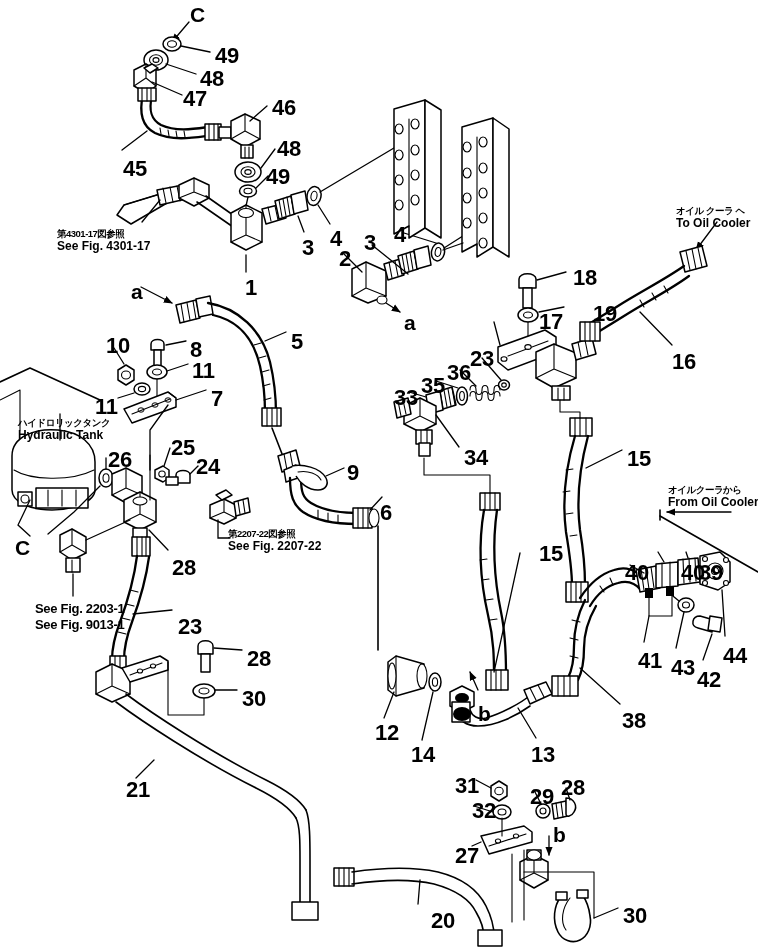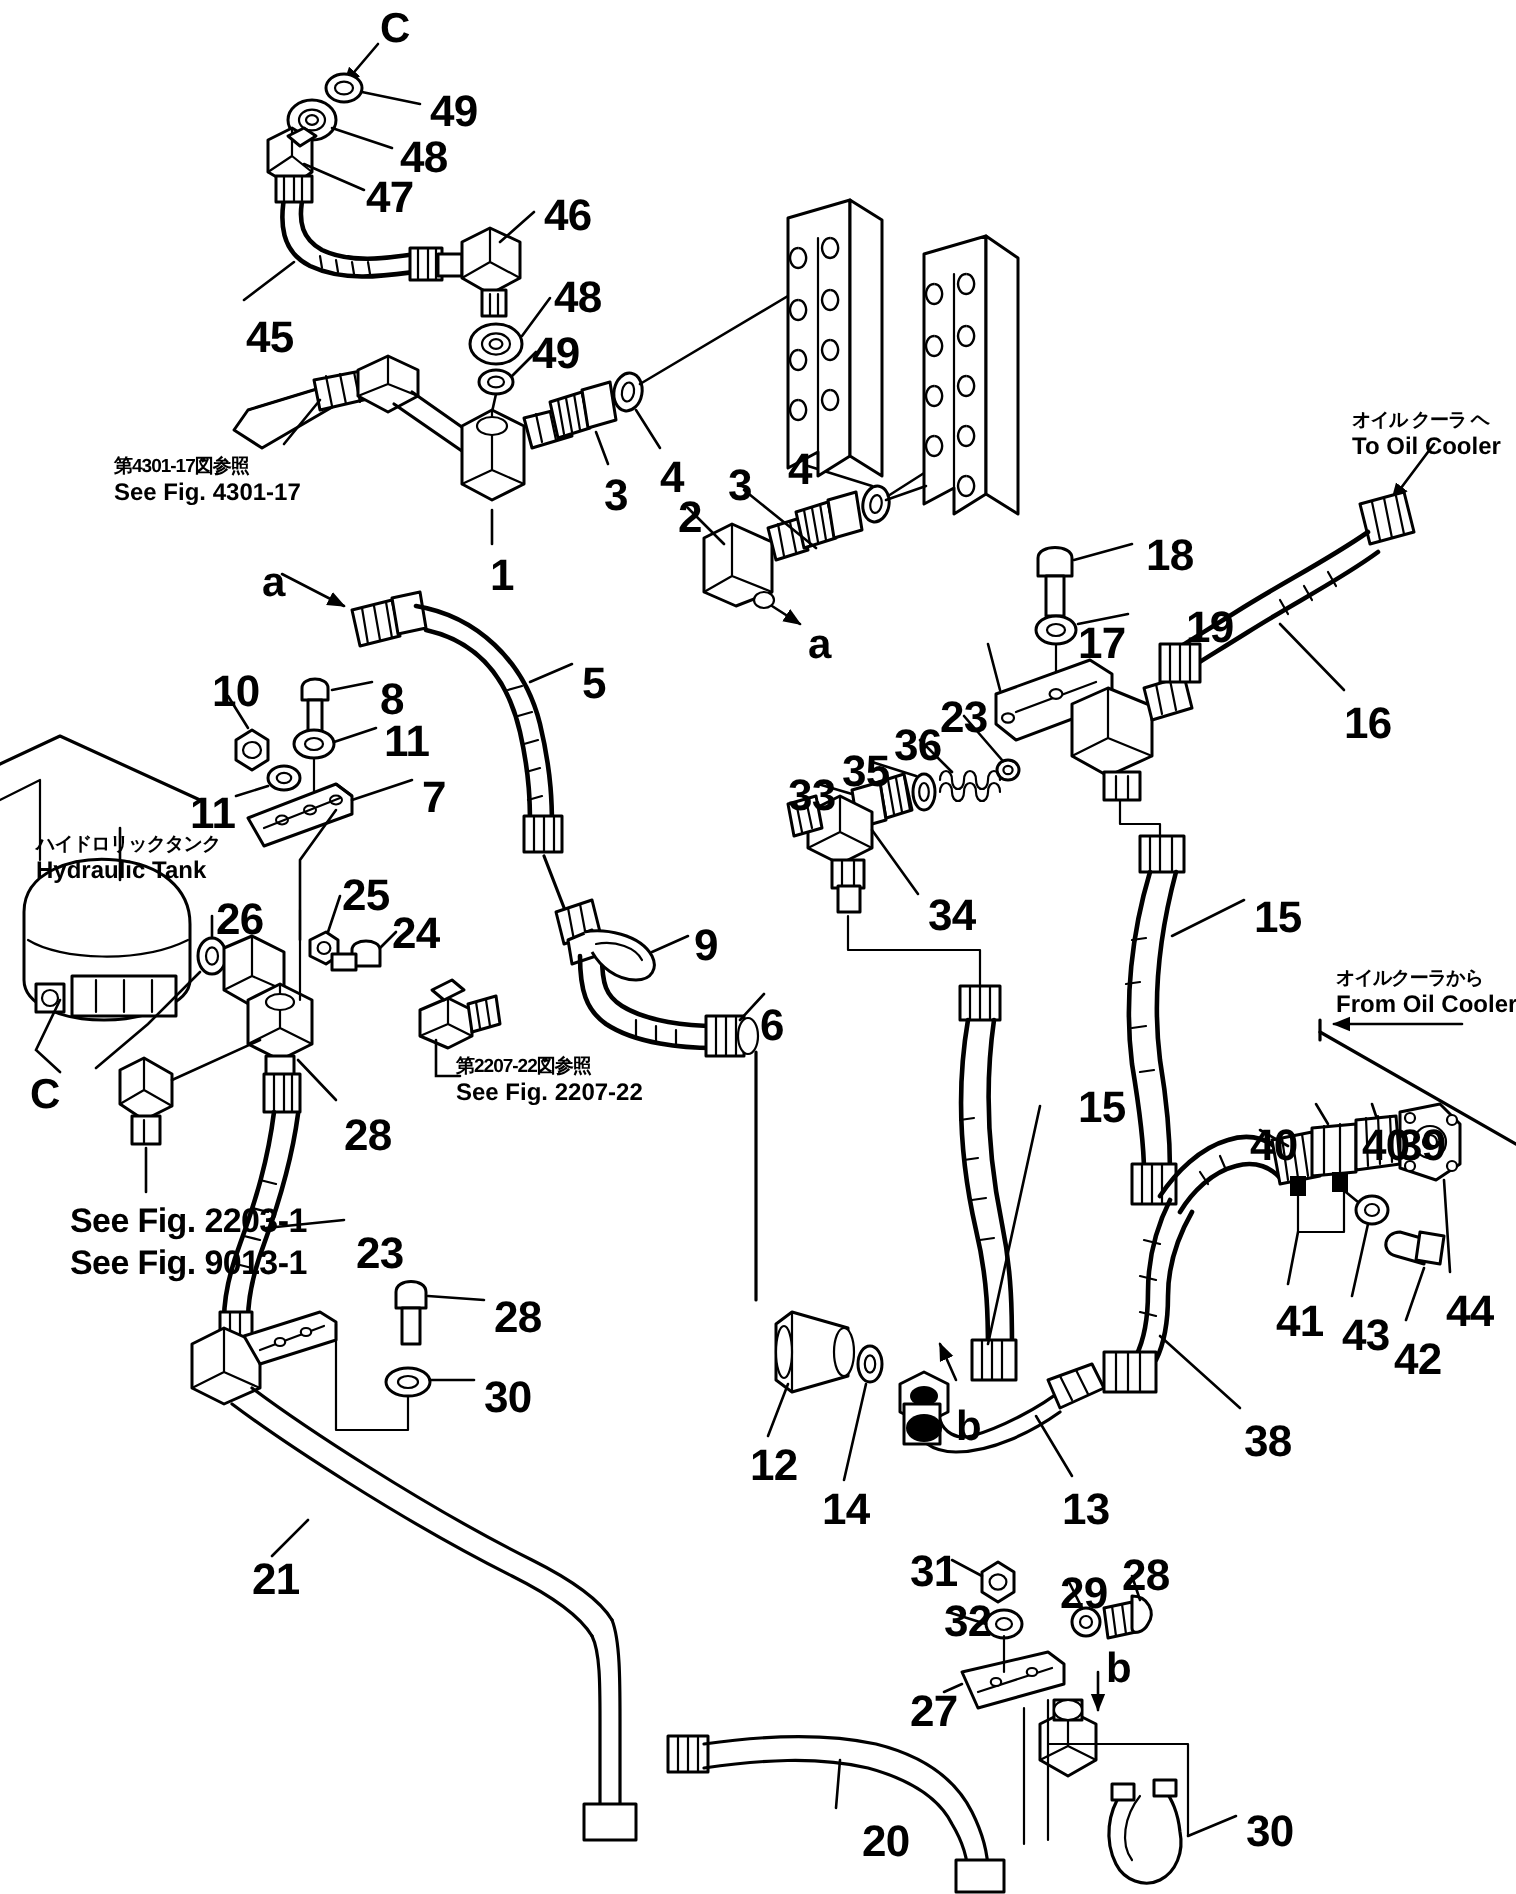--- a/index.html
+++ b/index.html
@@ -19,21 +19,21 @@
     color:#000;
     white-space:nowrap;
     line-height:1;
     letter-spacing:-0.3px;
   }
   .num{font-size:22px;font-weight:bold;}
   .mark{font-size:21px;font-weight:bold;}
   .cap{font-size:12px;font-weight:bold;line-height:1.18;}
   .cap .jp{font-size:9.5px;letter-spacing:-0.5px;display:block;}
   .cap .en{display:block;letter-spacing:0px;}
-  .cap2{font-size:17px;font-weight:bold;line-height:1.22;}
+  .cap2{font-size:13px;font-weight:bold;line-height:1.22;}
 </style>
 </head>
 <body>
 
 <div id="sheet">
 
   <svg id="art" viewBox="0 0 758 947" xmlns="http://www.w3.org/2000/svg">
     <defs>
       <style>
         .s  { fill:none; stroke:#000; stroke-width:1.6; stroke-linecap:round; stroke-linejoin:round; }

